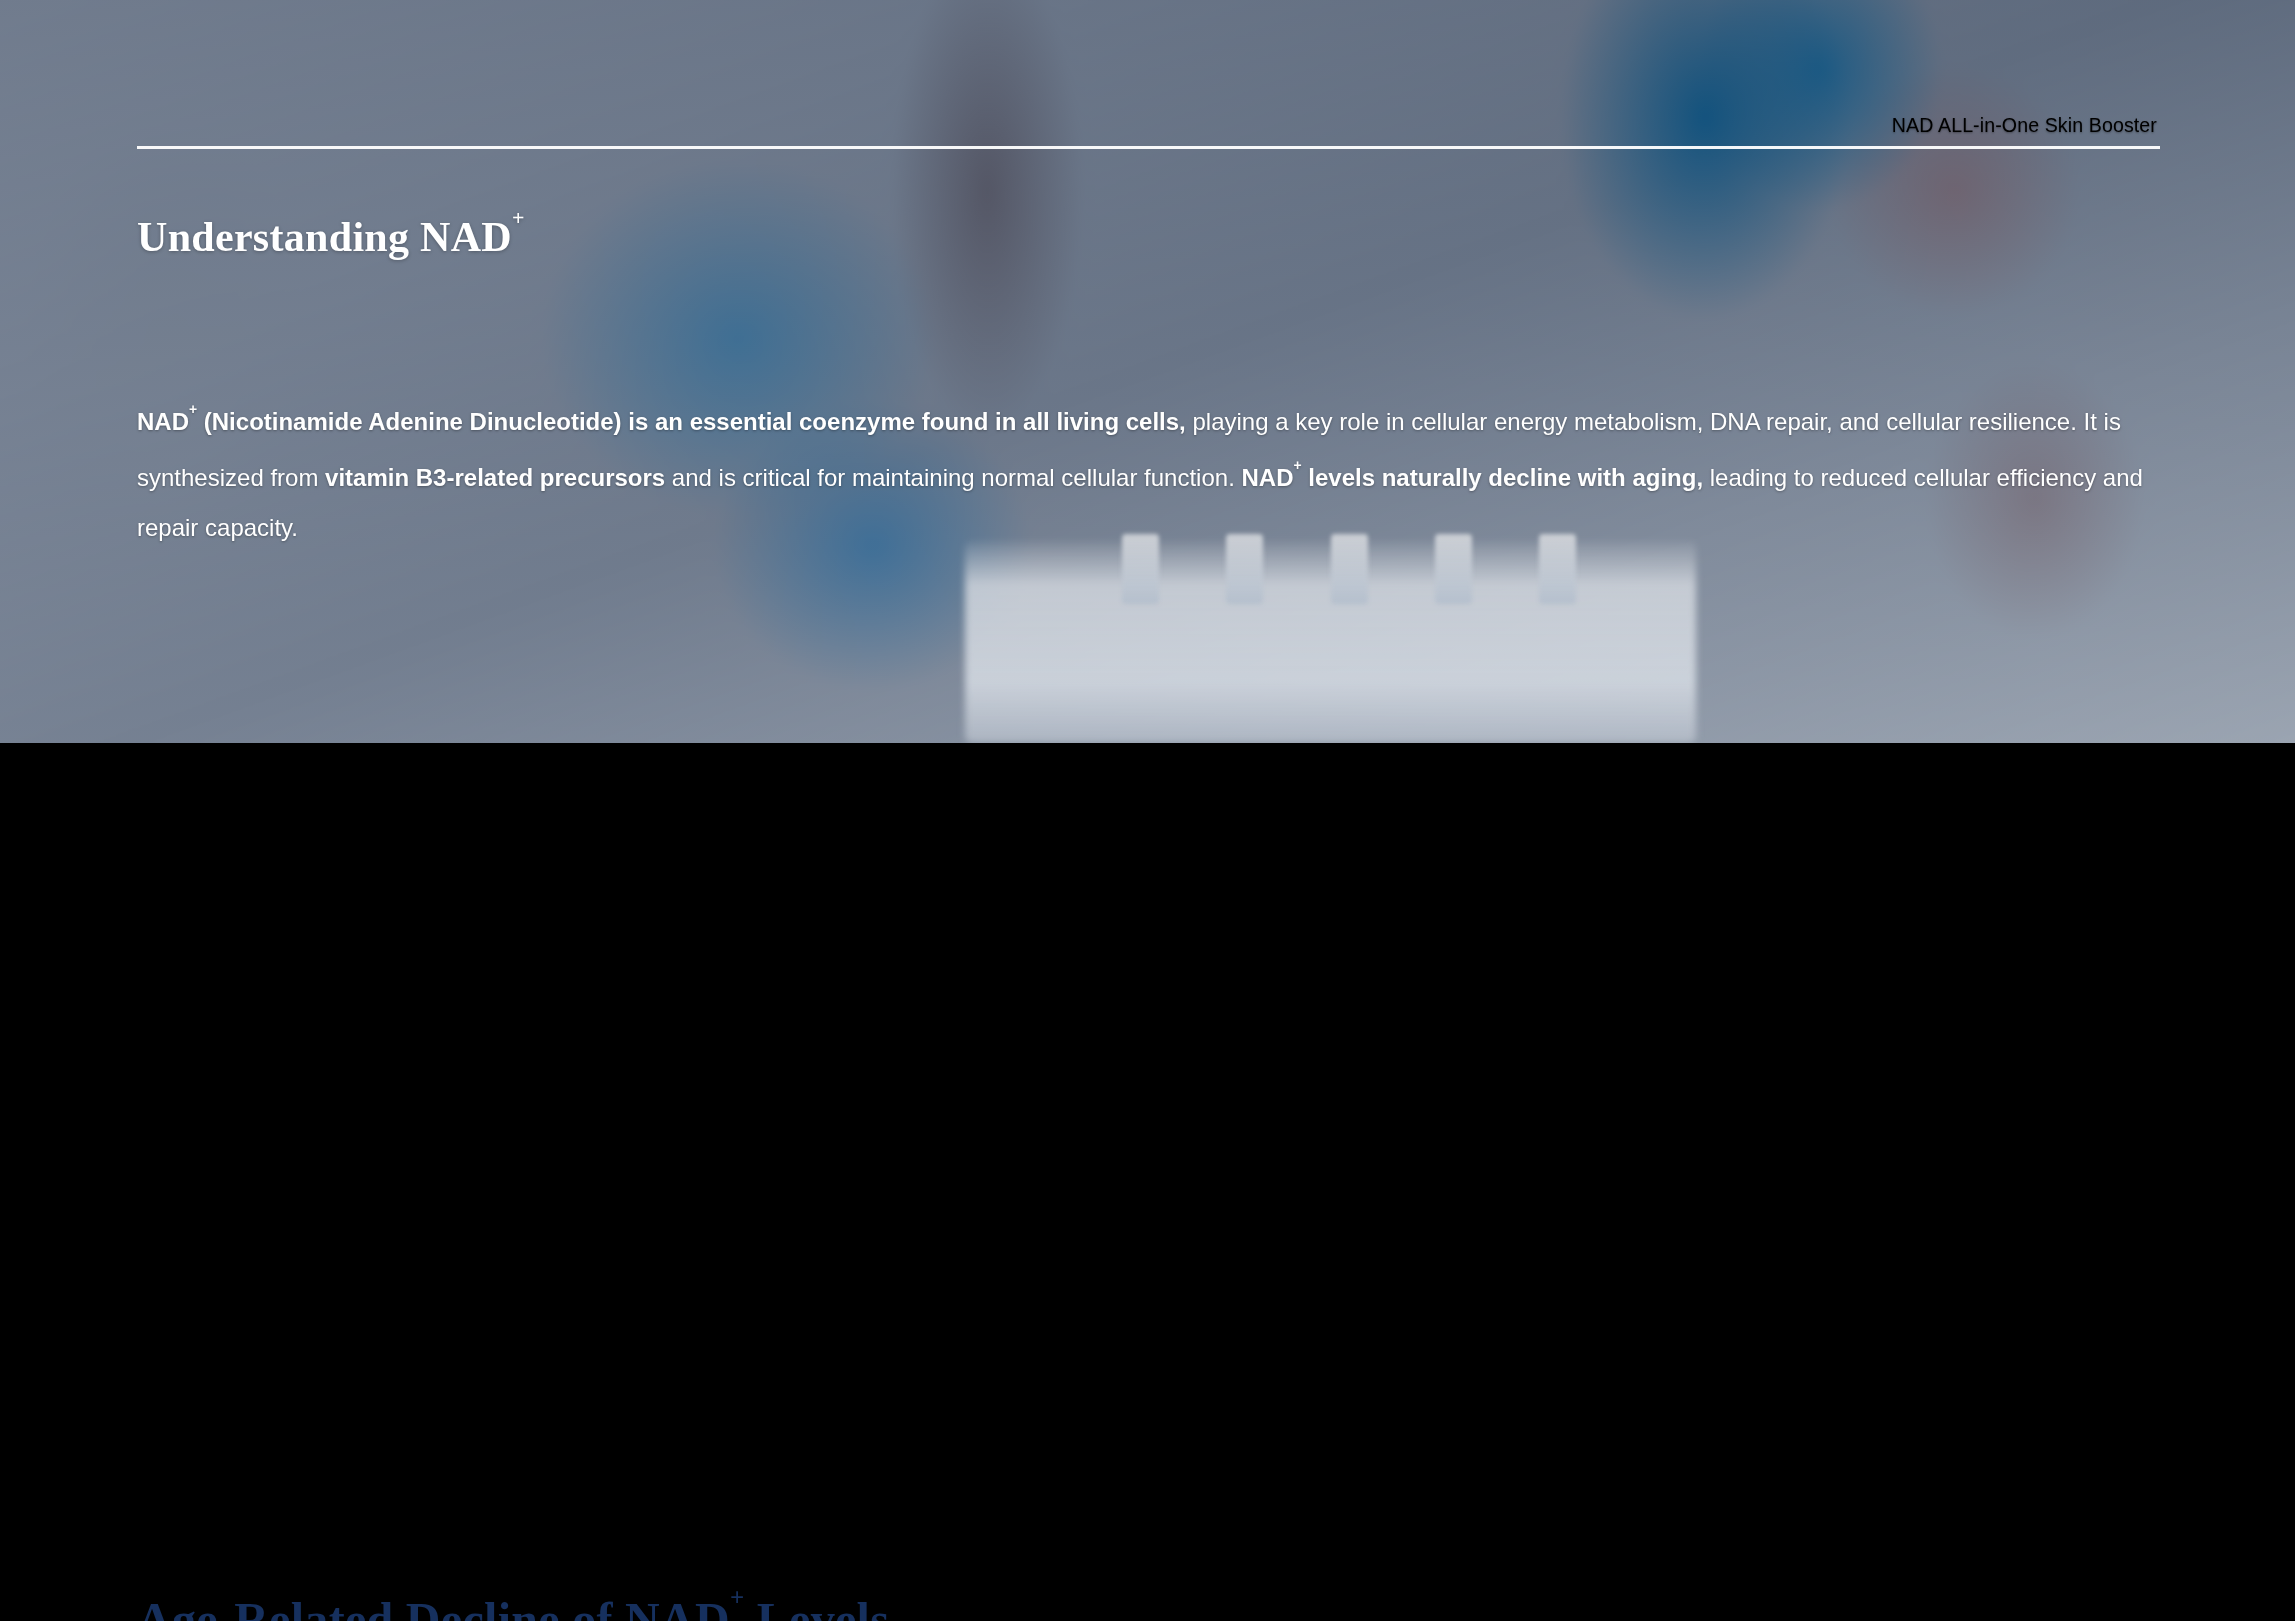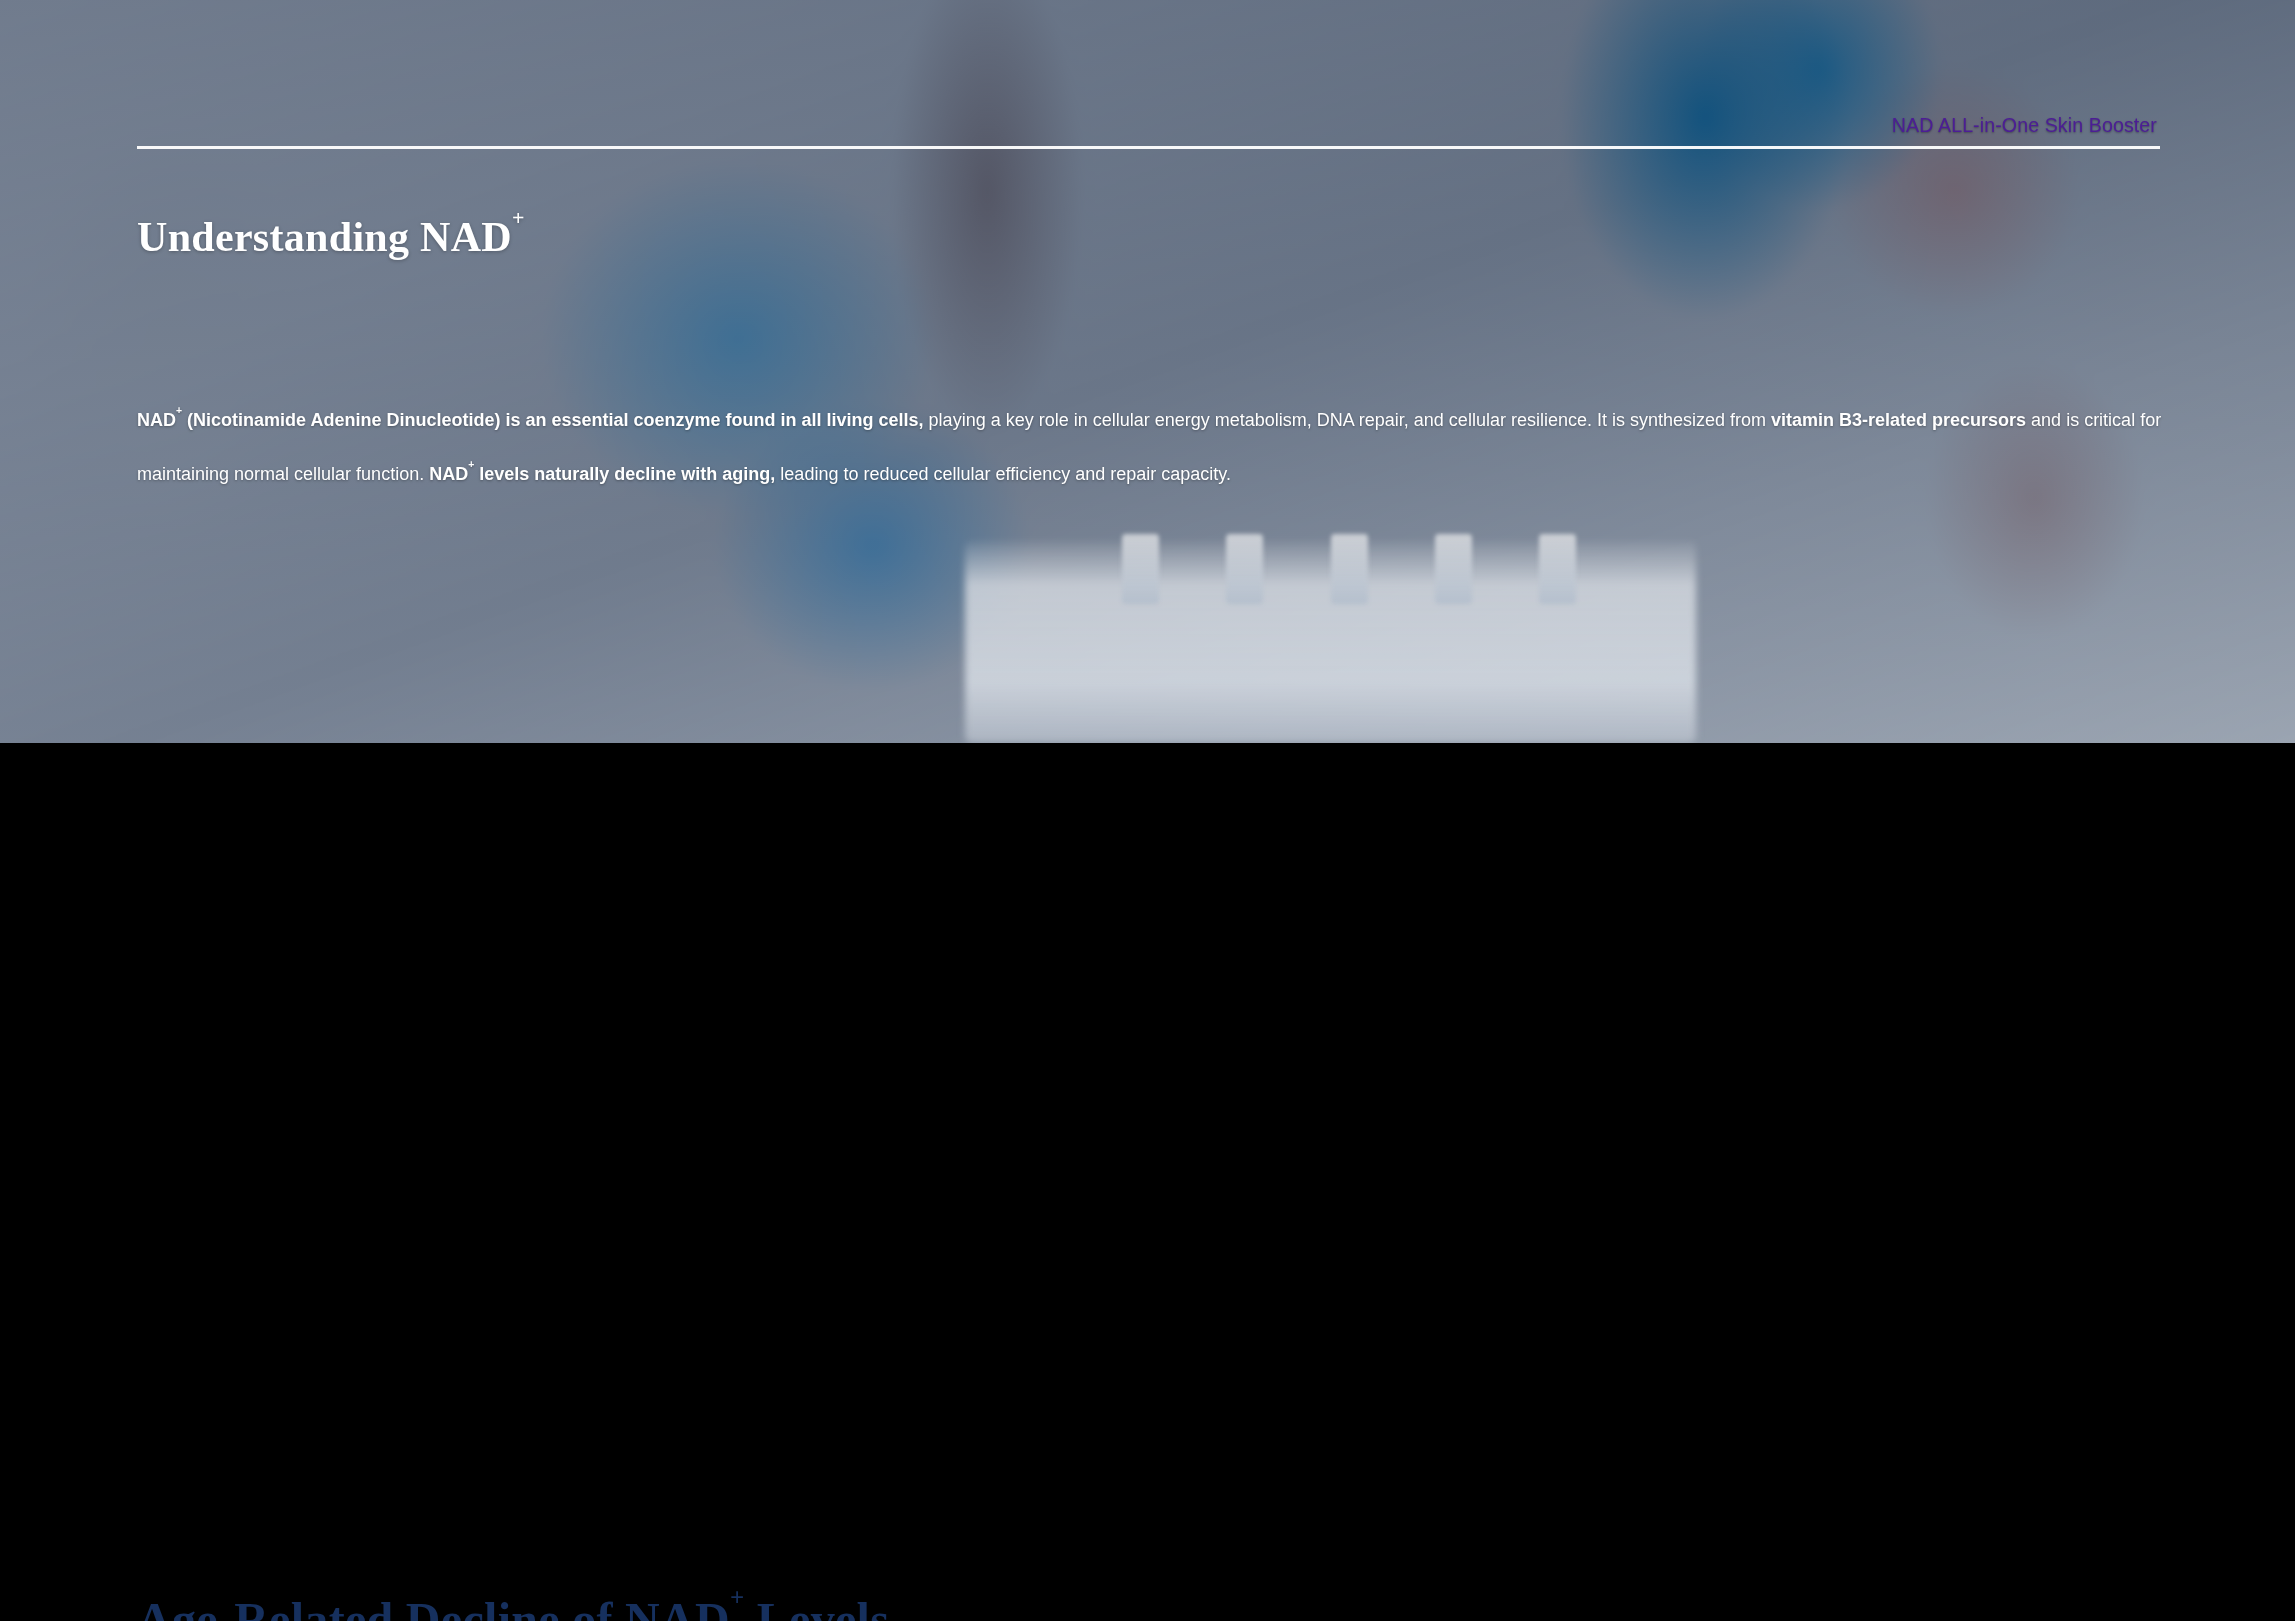--- a/index.html
+++ b/index.html
@@ -35,38 +35,38 @@
   }
   .vial{ position:absolute; width:37px; height:70px; border-radius:3.9px;
     background:linear-gradient(180deg, rgba(255,255,255,.85), rgba(200,212,226,.75));
     filter:blur(2px); }
   .hero-tint{ position:absolute; inset:0;
     background:linear-gradient(180deg, rgba(18,34,58,.30) 0%, rgba(22,38,62,.22) 45%, rgba(30,44,66,.10) 100%); }
 
   .hero-inner{ position:absolute; inset:0; }
   .brand{
     position:absolute; right:138px; top:114px;
-    font-size:19.6px; color:#4c1d95; letter-spacing:0.1px; font-weight:400;
+    font-size:19.6px; color:#000000; letter-spacing:0.1px; font-weight:400;
     text-shadow:0 0.7px 2px rgba(0,0,0,.35);
   }
   .rule{
     position:absolute; left:137px; top:146px; width:2023px; height:2.6px;
     background:#ffffff; opacity:.95;
   }
   .hero-title{
     position:absolute; left:137px; top:213px;
     font-family:"Liberation Serif", serif;
     font-size:42px; font-weight:700; color:#fff; letter-spacing:0.3px;
     text-shadow:0 1.3px 3.9px rgba(0,0,0,.28);
   }
   .hero-title sup{ font-size:.52em; top:-.52em; position:relative; }
 
   .hero-body{
     position:absolute; left:137px; top:391px; width:2030px;
-    font-size:18px; line-height:50px; color:#ffffff; font-weight:400;
+    font-size:24px; line-height:50px; color:#ffffff; font-weight:400;
     text-shadow:0 0.7px 2.6px rgba(0,0,0,.34);
   }
   .hero-body b{ font-weight:700; }
   .hero-body sup{ font-size:.58em; top:-.5em; position:relative; }
 
   
   .dark{ position:relative; width:2035px; height:879px; background:#000;margin-top:24px; }
   .sec-title{
     position:absolute; left:137px; top:825px;
     font-family:"Liberation Serif", serif;

